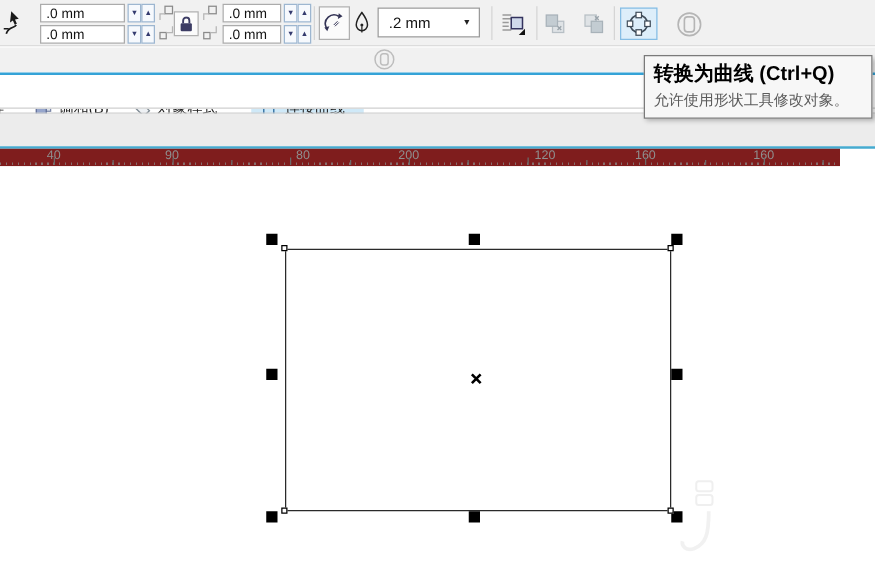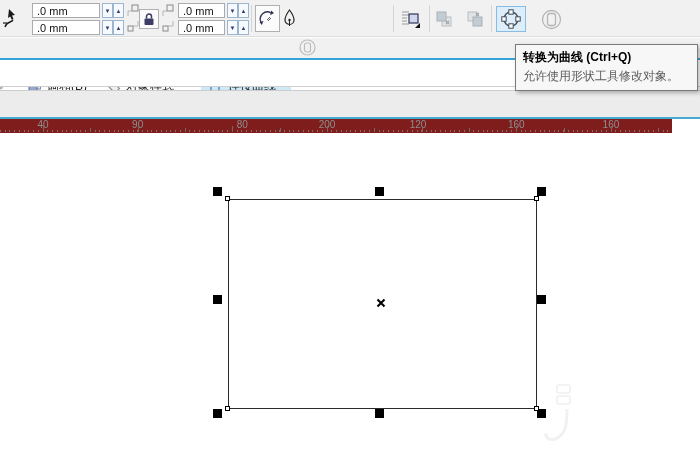--- a/index.html
+++ b/index.html
@@ -38,21 +38,21 @@
 
   
   .tab { position:absolute; top:39px; height:19px; display:flex; align-items:center; gap:5px;
          font-size:12px; color:#222; padding:0 6px; }
   .tab.active { background:#cfe9f8; }
   .partial-tab { position:absolute; left:-8px; top:41px; font-size:12px; color:#222; width:18px; overflow:hidden; }
 
   
   .tooltip { position:absolute; left:515px; top:44px; width:183px; background:#f7f7f7;
              border:1px solid #7a7a7a; box-shadow:2px 2px 4px rgba(0,0,0,.28); z-index:50; padding:4px 7px 5px 7px; }
-  .tooltip .tt-title { font-size:12px; font-weight:bold; color:#000; white-space:nowrap; }
+  .tooltip .tt-title { font-size:16px; font-weight:bold; color:#000; white-space:nowrap; }
   .tooltip .tt-desc  { font-size:12px; color:#5c5c5c; margin-top:2px; white-space:nowrap; }
 
   
   .sel-rect { position:absolute; left:228px; top:199px; width:309px; height:210px; border:1px solid #2a2a2a; background:transparent; }
   .handle { position:absolute; width:9px; height:9px; background:#000; }
   .cnode  { position:absolute; width:5px; height:5px; background:#fff; border:1px solid #000; }
   .center-x { position:absolute; left:376px; top:298px; width:10px; height:10px; }
   .watermark { position:absolute; left:540px; top:383px; opacity:.55; }
   svg { display:block; }
 </style>
@@ -123,20 +123,24 @@
       </span>
     </button>
 
     <span style="position:absolute;left:283px;top:9px;">
       <svg width="13" height="20" viewBox="0 0 13 20">
         <path d="M6.5 1 C9.5 5, 11 8, 11 11 A4.5 4.5 0 0 1 2 11 C2 8, 3.5 5, 6.5 1 Z" fill="none" stroke="#222" stroke-width="1.2"></path>
         <circle cx="6.5" cy="11" r="1.2" fill="#222"></circle>
         <path d="M6.5 12 L6.5 17" stroke="#222" stroke-width="1"></path>
       </svg>
     </span>
+    <div class="combo">
+      <span>.2 mm</span>
+      <span class="dd">▼</span>
+    </div>
 
     <div class="vsep" style="left:393px;"></div>
 
     <button class="tool-btn" style="left:398px;top:6px;width:26px;height:26px;">
       <span>
         <svg width="20" height="20" viewBox="0 0 20 20">
           <path d="M1 3 H8 M1 6 H8 M1 9 H6 M1 12 H6 M1 15 H8" stroke="#9a9a9a" stroke-width="1.2"></path>
           <rect x="8" y="5" width="9" height="9" fill="#cfd8ea" stroke="#33335e" stroke-width="1.2"></rect>
           <path d="M14 19 L19 19 L19 14 Z" fill="#111"></path>
         </svg>
@@ -244,21 +248,21 @@
       <div class="ruler-tick" style="left: 90.33px; height: 4px;"></div>
       <span class="ruler-label" style="left: 137.66px;">90</span>
       <div class="ruler-tick" style="left: 137.66px; height: 6px;"></div>
       <div class="ruler-tick" style="left: 184.99px; height: 4px;"></div>
       <span class="ruler-label" style="left: 232.32px; margin-left: 10px;">80</span>
       <div class="ruler-tick" style="left: 232.32px; height: 6px;"></div>
       <div class="ruler-tick" style="left: 279.65px; height: 4px;"></div>
       <span class="ruler-label" style="left: 326.98px;">200</span>
       <div class="ruler-tick" style="left: 326.98px; height: 6px;"></div>
       <div class="ruler-tick" style="left: 374.31px; height: 4px;"></div>
-      <span class="ruler-label" style="left: 418px; text-align: center;">120</span>
+      <span class="ruler-label" style="left: 436px; text-align: center;">120</span>
       <div class="ruler-tick" style="left: 421.64px; height: 6px;"></div>
       <div class="ruler-tick" style="left: 468.97px; height: 4px;"></div>
       <span class="ruler-label" style="left: 516.3px;">160</span>
       <div class="ruler-tick" style="left: 516.3px; height: 6px;"></div>
       <div class="ruler-tick" style="left: 563.63px; height: 4px;"></div>
       <span class="ruler-label" style="left: 610.96px;">160</span>
       <div class="ruler-tick" style="left: 610.96px; height: 6px;"></div>
       <div class="ruler-tick" style="left: 658.29px; height: 4px;"></div>
       <span class="ruler-label" style="left: 705.62px;">180</span>
     </div>

